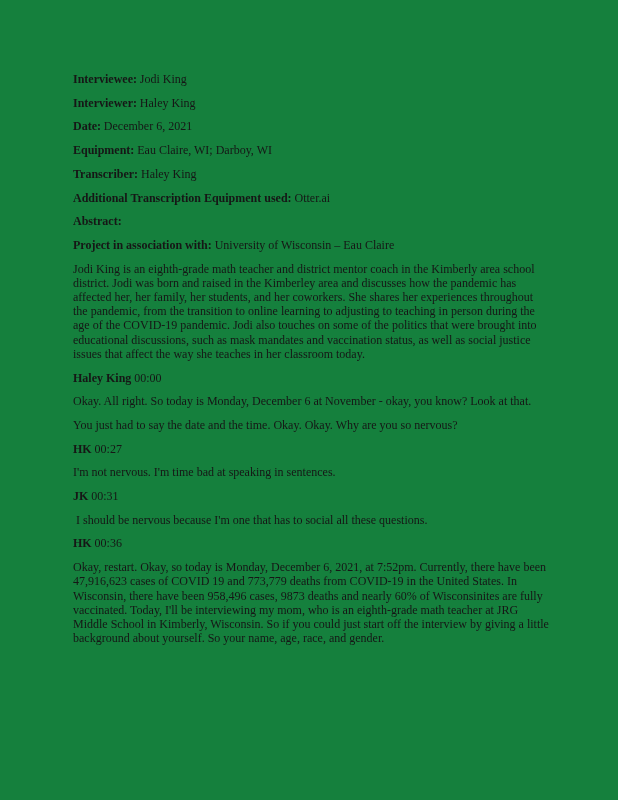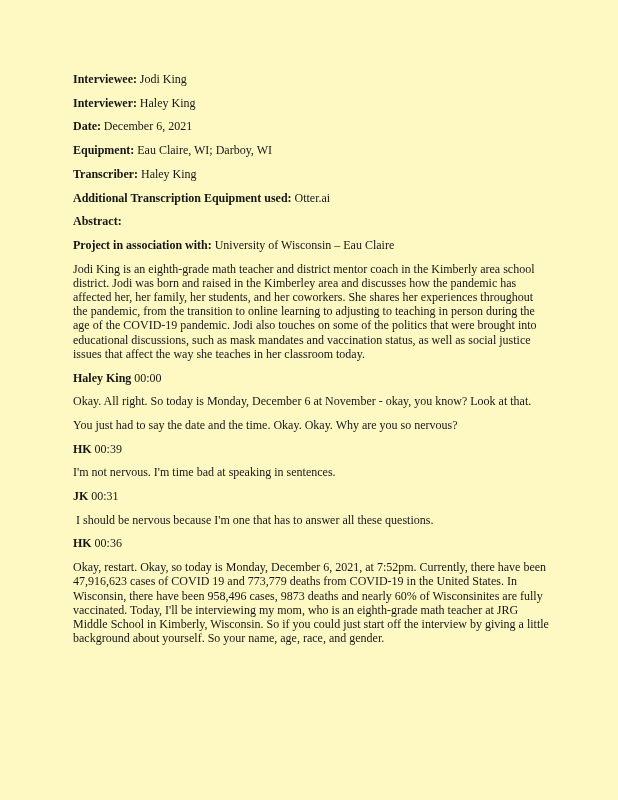--- a/index.html
+++ b/index.html
@@ -4,21 +4,21 @@
 <style>
   html, body {
     margin: 0;
     padding: 0;
     background: #ffffff;
   }
   .page {
     position: relative;
     width: 618px;
     height: 800px;
-    background: #fef9c3;
+    background: #15803d;
     overflow: hidden;
     font-family: "Liberation Serif", "DejaVu Serif", serif;
     font-size: 12px;
     line-height: 14.2px;
     color: #161616;
   }
   .content {
     position: absolute;
     left: 73px;
     top: 72px;
@@ -53,24 +53,24 @@
     <p><span class="b">Abstract:</span></p>
 
     <p><span class="b">Project in association with:</span><span class="meta-value">University of Wisconsin – Eau Claire</span></p>
     <p class="para">Jodi King is an eighth-grade math teacher and district mentor coach in the Kimberly area school district. Jodi was born and raised in the Kimberley area and discusses how the pandemic has affected her, her family, her students, and her coworkers. She shares her experiences throughout the pandemic, from the transition to online learning to adjusting to teaching in person during the age of the COVID-19 pandemic. Jodi also touches on some of the politics that were brought into educational discussions, such as mask mandates and vaccination status, as well as social justice issues that affect the way she teaches in her classroom today.</p>
 
     <p><span class="b">Haley King</span><span class="turn-time">00:00</span></p>
     <p class="para">Okay. All right. So today is Monday, December 6 at November - okay, you know? Look at that.</p>
 
     <p class="para">You just had to say the date and the time. Okay. Okay. Why are you so nervous?</p>
 
-    <p><span class="b">HK</span><span class="turn-time">00:39</span></p>
+    <p><span class="b">HK</span><span class="turn-time">00:27</span></p>
     <p class="para">I'm not nervous. I'm time bad at speaking in sentences.</p>
 
     <p><span class="b">JK</span><span class="turn-time">00:31</span></p>
-    <p class="para"> I should be nervous because I'm one that has to answer all these questions.</p>
+    <p class="para"> I should be nervous because I'm one that has to social all these questions.</p>
 
     <p><span class="b">HK</span><span class="turn-time">00:36</span></p>
     <p class="para">Okay, restart. Okay, so today is Monday, December 6, 2021, at 7:52pm. Currently, there have been 47,916,623 cases of COVID 19 and 773,779 deaths from COVID-19 in the United States. In Wisconsin, there have been 958,496 cases, 9873 deaths and nearly 60% of Wisconsinites are fully vaccinated. Today, I'll be interviewing my mom, who is an eighth-grade math teacher at JRG Middle School in Kimberly, Wisconsin. So if you could just start off the interview by giving a little background about yourself. So your name, age, race, and gender.</p>
 
 
   </div>
 </div>
 
 </body></html>

